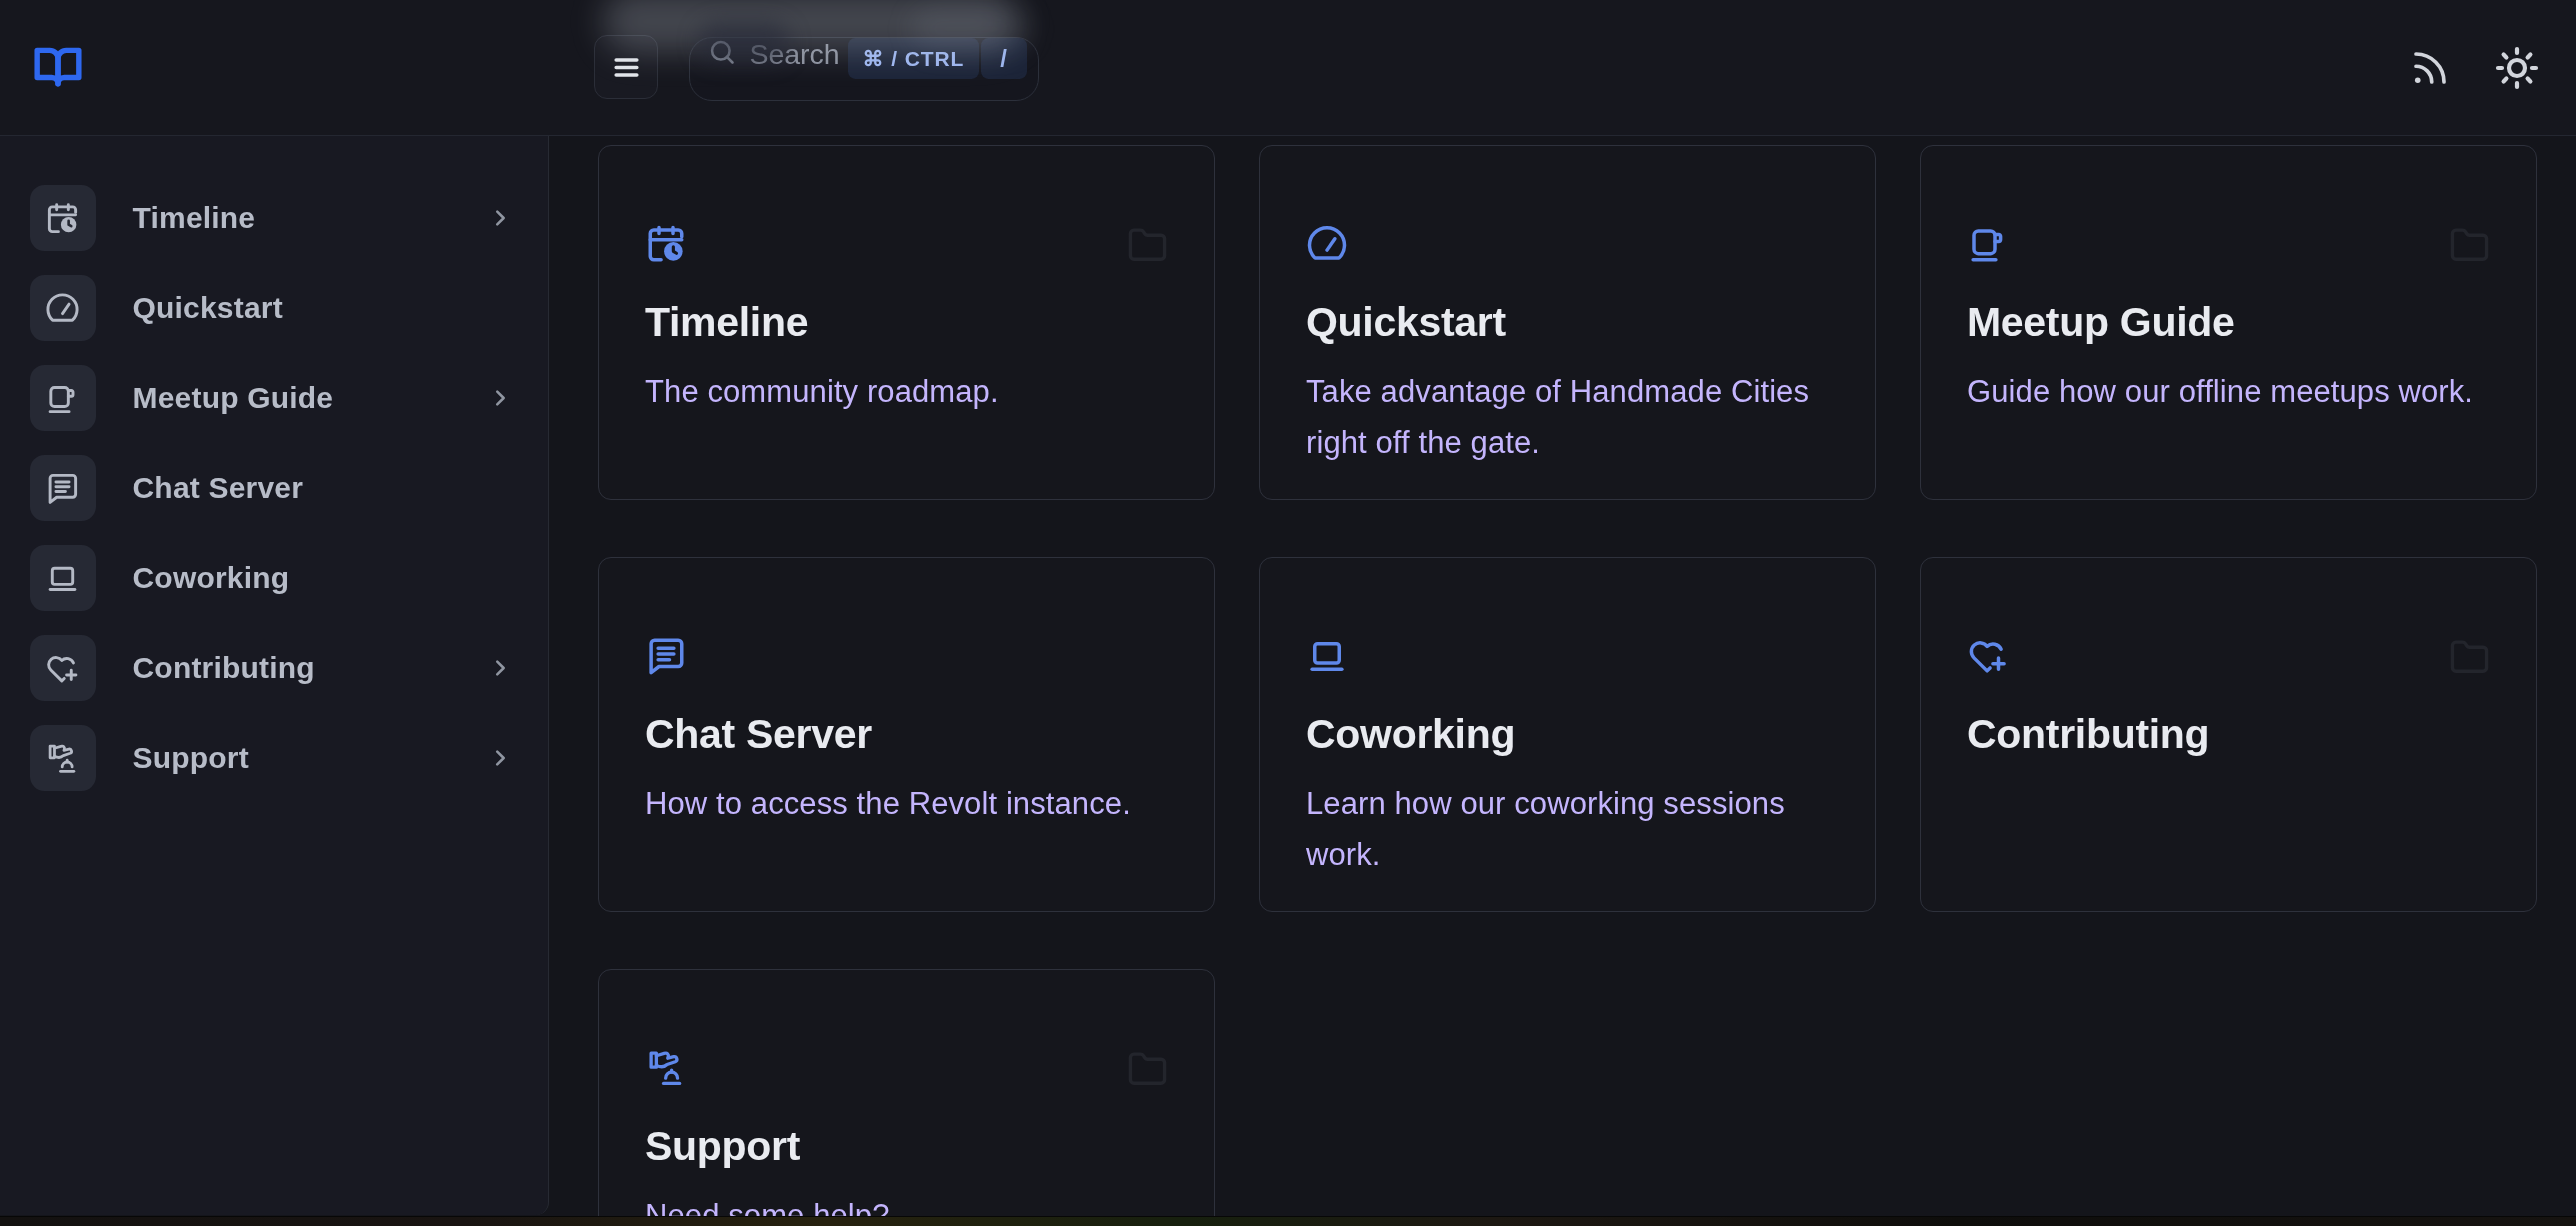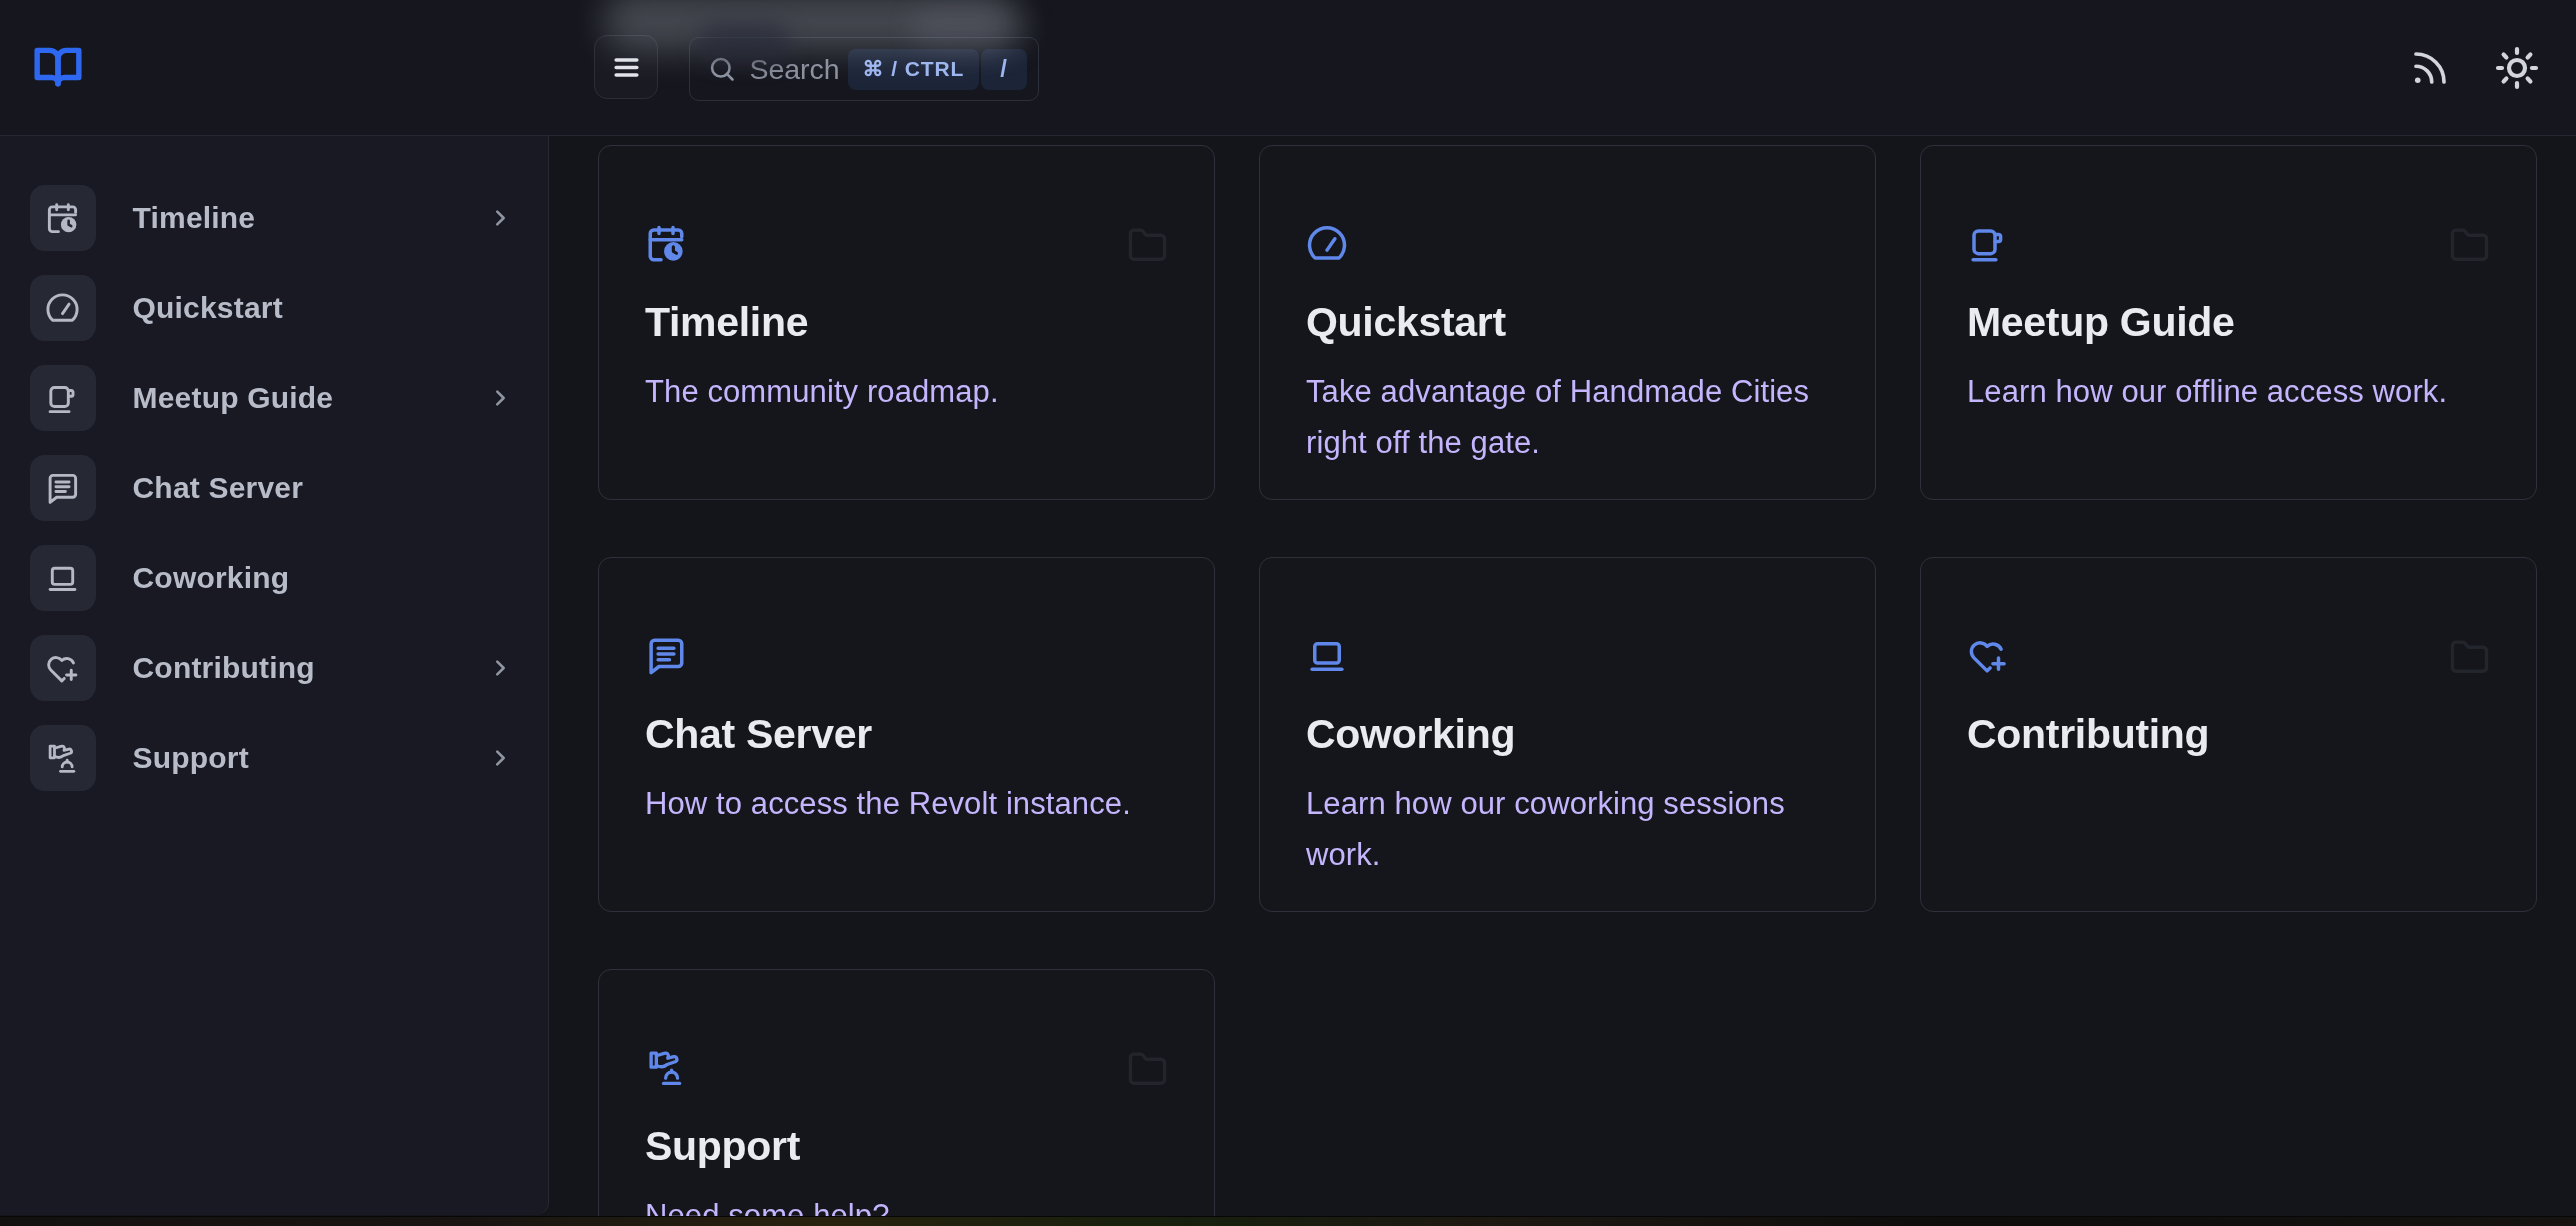--- a/index.html
+++ b/index.html
@@ -17,22 +17,22 @@
   .blur-blob{position:absolute;pointer-events:none;z-index:40;border-radius:55px;}
   .blob1{left:603px;top:-9.2px;width:414px;height:61px;background:rgba(198,203,218,0.26);filter:blur(15.7px);}
   .blob2{left:698px;top:22px;width:92px;height:41px;background:rgba(38,42,56,0.6);filter:blur(10px);}
   .blob3{left:911px;top:7.4px;width:120px;height:44px;background:rgba(160,166,182,0.12);filter:blur(13px);}
   .menu-btn{
     position:absolute;left:594px;top:35px;width:64px;height:64px;border-radius:13px;
     background:#191a22;border:0.9px solid #2b2e38;display:flex;align-items:center;justify-content:center;
     color:#e2e5ea;cursor:pointer;box-sizing:border-box;z-index:25;
   }
   .search-box{
-    position:absolute;left:689px;top:37px;width:350px;height:64px;border-radius:10px;
-    background:#15161e;border:0.9px solid #2c303b;display:flex;align-items:center;
+    position:absolute;left:689px;top:37px;width:350px;height:64px;border-radius:23px;
+    background:#15161e;border:0.9px solid #2c303b;display:flex;align-items:flex-start;
     padding:0 11px 0 18.4px;box-sizing:border-box;cursor:pointer;z-index:25;color:#9298a5;
   }
   .search-placeholder{margin-left:13px;font-size:28.5px;color:#8b909d;}
   .kbd-group{margin-left:auto;display:flex;gap:2px;align-items:center;}
   .kbd{
     background:#1c2438;color:#9db6f0;border-radius:7.4px;height:41px;
     display:flex;align-items:center;justify-content:center;
     font-size:21px;font-weight:bold;letter-spacing:0.9px;padding:0 14.7px;white-space:nowrap;
   }
   .kbd.slash{width:46px;padding:0;font-size:24px;}
@@ -276,21 +276,21 @@
           <path d="M3.5 21h13"></path>
         </svg>
       </span>
       <span class="folder-icon">
         <svg width="41" height="41" viewBox="0 0 24 24" fill="none" stroke="currentColor" stroke-width="2" stroke-linecap="round" stroke-linejoin="round">
           <path d="M20 20a2 2 0 0 0 2-2V8a2 2 0 0 0-2-2h-7.9a2 2 0 0 1-1.69-.9L9.6 3.9A2 2 0 0 0 7.93 3H4a2 2 0 0 0-2 2v13a2 2 0 0 0 2 2Z"></path>
         </svg>
       </span>
     </div>
     <div class="card-title">Meetup Guide</div>
-    <div class="card-desc">Learn how our offline access work.</div>
+    <div class="card-desc">Guide how our offline meetups work.</div>
   </a>
 
   <a class="card">
     <div class="card-icon-row">
       <span class="card-icon">
         <svg width="42" height="42" viewBox="0 0 24 24" fill="none" stroke="currentColor" stroke-width="2" stroke-linecap="round" stroke-linejoin="round">
           <path d="M21 16a2 2 0 0 1-2 2H8l-4.5 3.5V5a2 2 0 0 1 2-2H19a2 2 0 0 1 2 2z"></path>
           <path d="M7.5 7.5h9M7.5 10.8h9M7.5 14.1h6.5"></path>
         </svg>
       </span>

